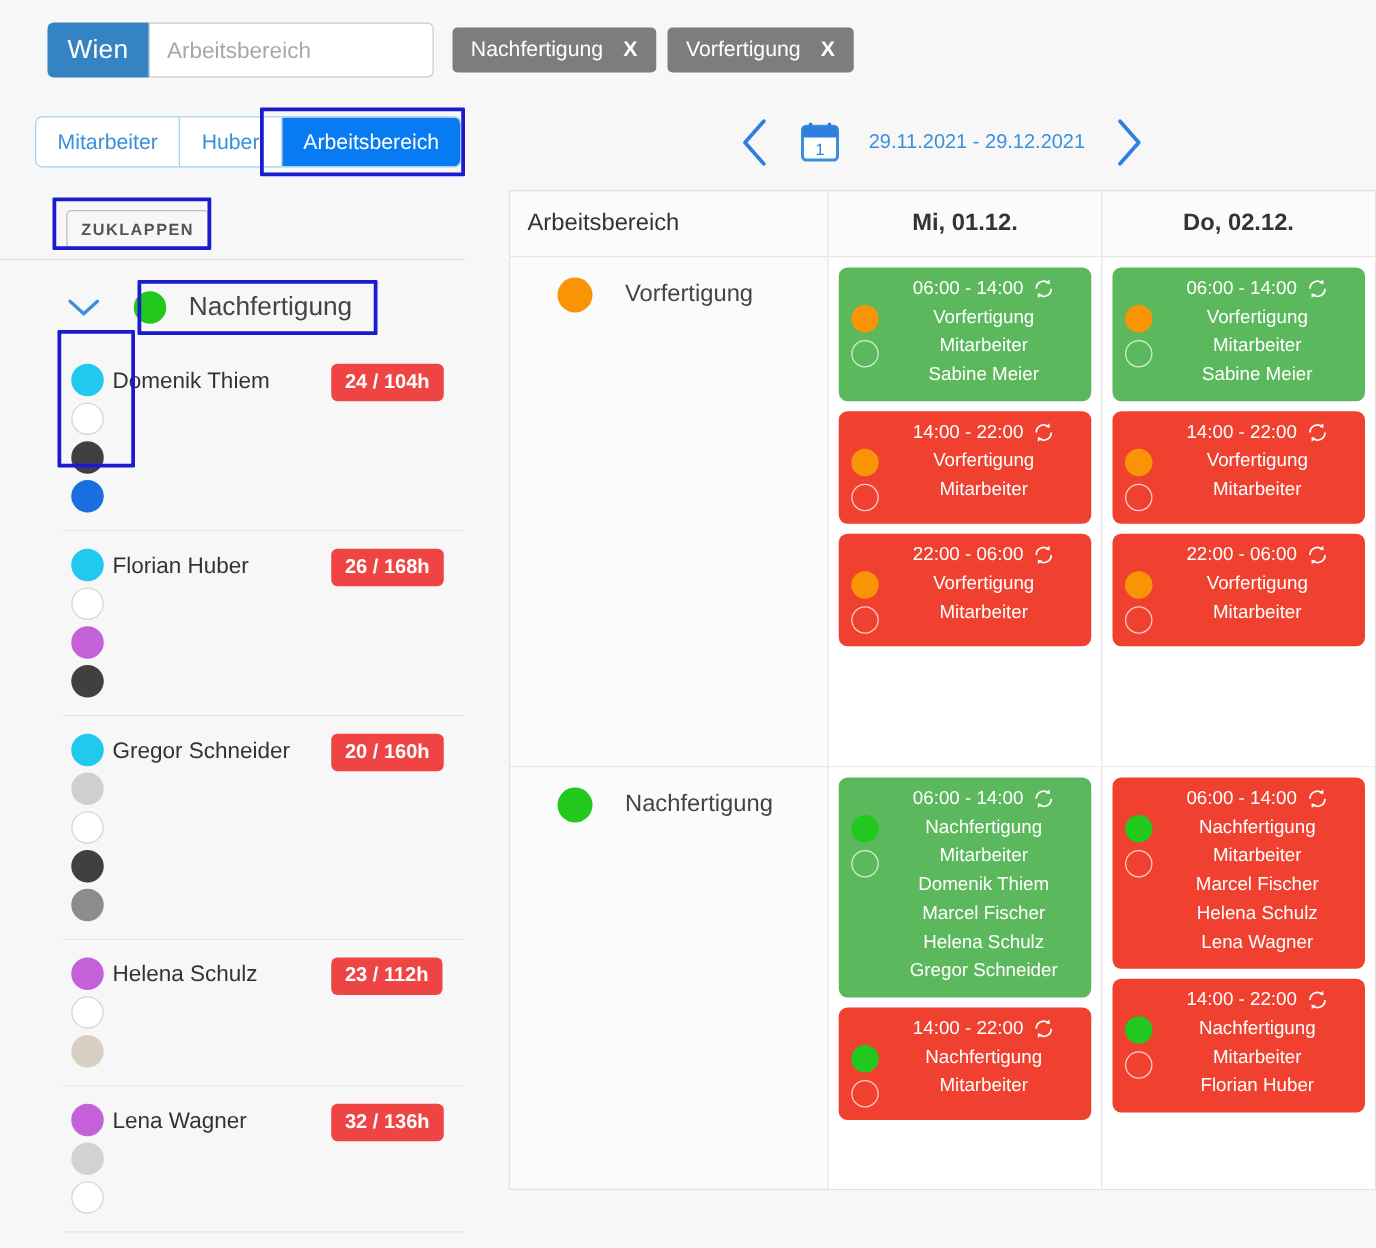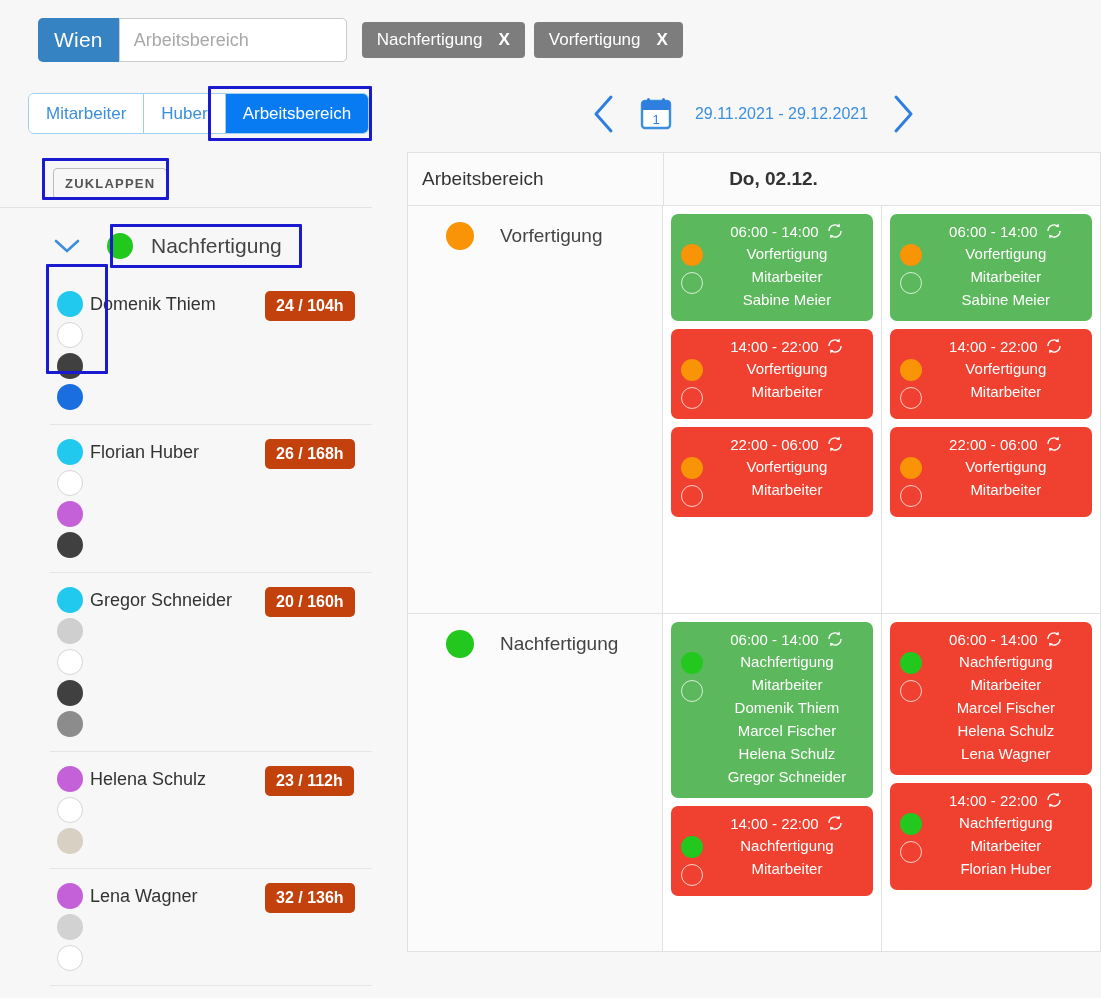--- a/index.html
+++ b/index.html
@@ -85,21 +85,21 @@
 
   .emp-list { position: absolute; left: 0; top: 197px; width: 406px; }
   .emp-row {
     position: relative; display: flex; align-items: flex-start;
     padding: 14px 0 14px 0; border-bottom: 1px solid #e6e6e6;
     margin-left: 50px; margin-right: 34px;
   }
   .emp-dots { display: flex; flex-direction: column; gap: 5px; width: 40px; padding-left: 7px; }
   .emp-name { font-size: 18px; color: #333; width: 175px; padding-top: 3px; line-height: 1.2; }
   .emp-hours {
-    background: #c2410c; color: #fff; font-size: 16px; font-weight: bold;
+    background: #ef4444; color: #fff; font-size: 16px; font-weight: bold;
     border-radius: 5px; padding: 6px 11px; height: 30px; line-height: 18px;
     white-space: nowrap;
   }
 
   
   .rightpanel { position: absolute; left: 406px; top: 80px; width: 695px; height: 918px; }
 
   .datenav {
     position: absolute; left: 0; top: 0; width: 695px; height: 68px;
     display: flex; align-items: center; justify-content: center; gap: 22px;
@@ -134,21 +134,21 @@
 
   .shift {
     border-radius: 7px; padding: 8px 10px 10px 10px;
     display: flex; gap: 8px; color: #fff;
   }
   .shift.green { background: #5cb85c; }
   .shift.red   { background: #f0402f; }
   .shift-dots { display: flex; flex-direction: column; gap: 6px; padding-top: 22px; }
   .shift-body { flex: 1; text-align: center; }
   .shift-time {
-    font-size: 15px; display: flex; align-items: center; justify-content: center; gap: 7px;
+    font-size: 15px; display: flex; align-items: flex-start; justify-content: center; gap: 7px;
     margin-bottom: 2px;
   }
   .shift-line { font-size: 15px; line-height: 23px; }
   .recycle svg { width: 18px; height: 18px; display: block; }
 </style>
 </head>
 <body>
 
 <div class="topbar">
   <div class="btn-wien">Wien</div>
@@ -270,20 +270,21 @@
     <span class="arrow">
       <svg viewBox="0 0 26 40">
           <path d="M6 3 L21 20 L6 37" fill="none" stroke="#2f7fe0" stroke-width="3" stroke-linecap="round" stroke-linejoin="round"></path>
         </svg>
     </span>
   </div>
 
   <div class="grid">
     <div class="grid-head">
       <div class="th th-area">Arbeitsbereich</div>
+      <div class="th th-day">Mi, 01.12.</div>
       <div class="th th-day">Do, 02.12.</div>
     </div>
     <div id="grid-body">
         <div class="grid-row" style="min-height: 408px;">
           <div class="cell-area">
             <span class="dot d28" style="background:#f89406"></span>
             <span class="an">Vorfertigung</span>
           </div>
           <div class="cell-day">
             <div class="shift green">

